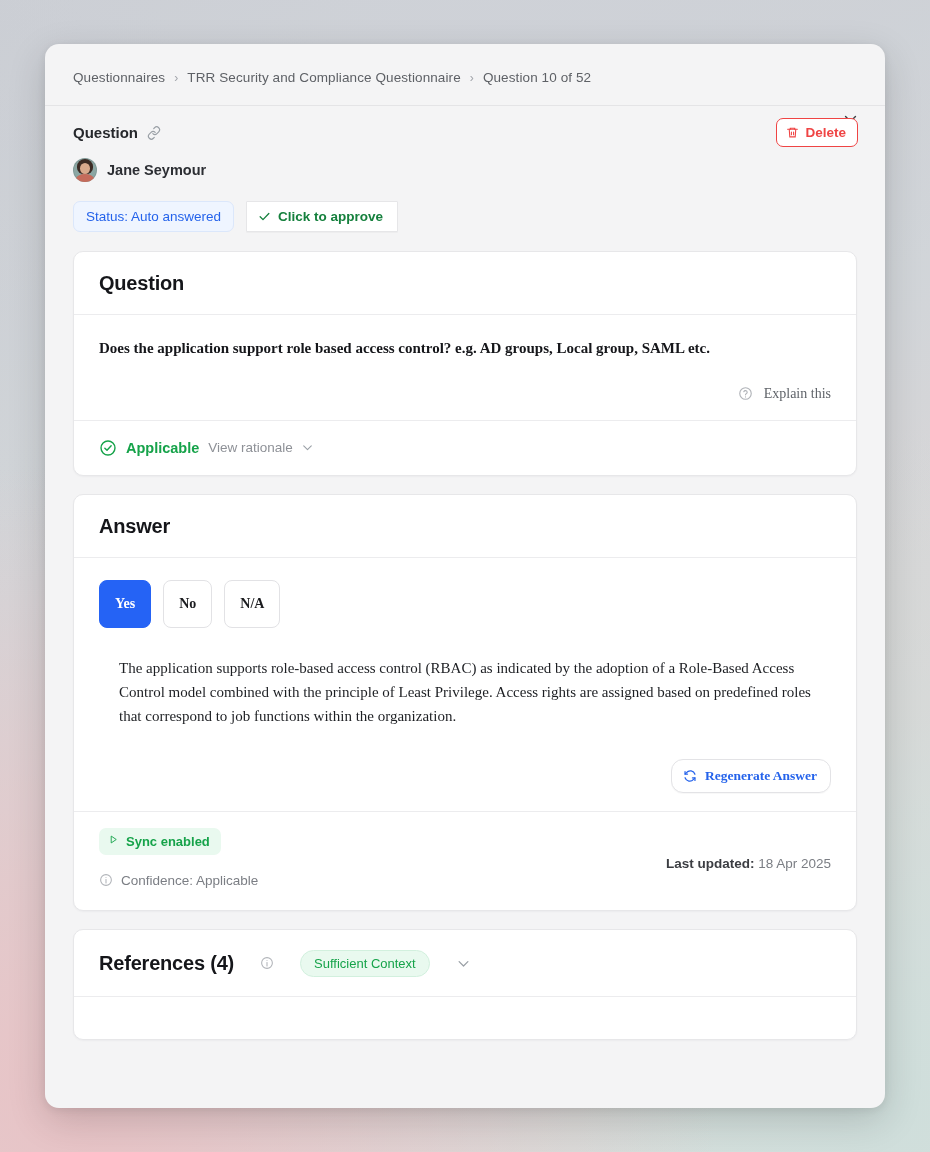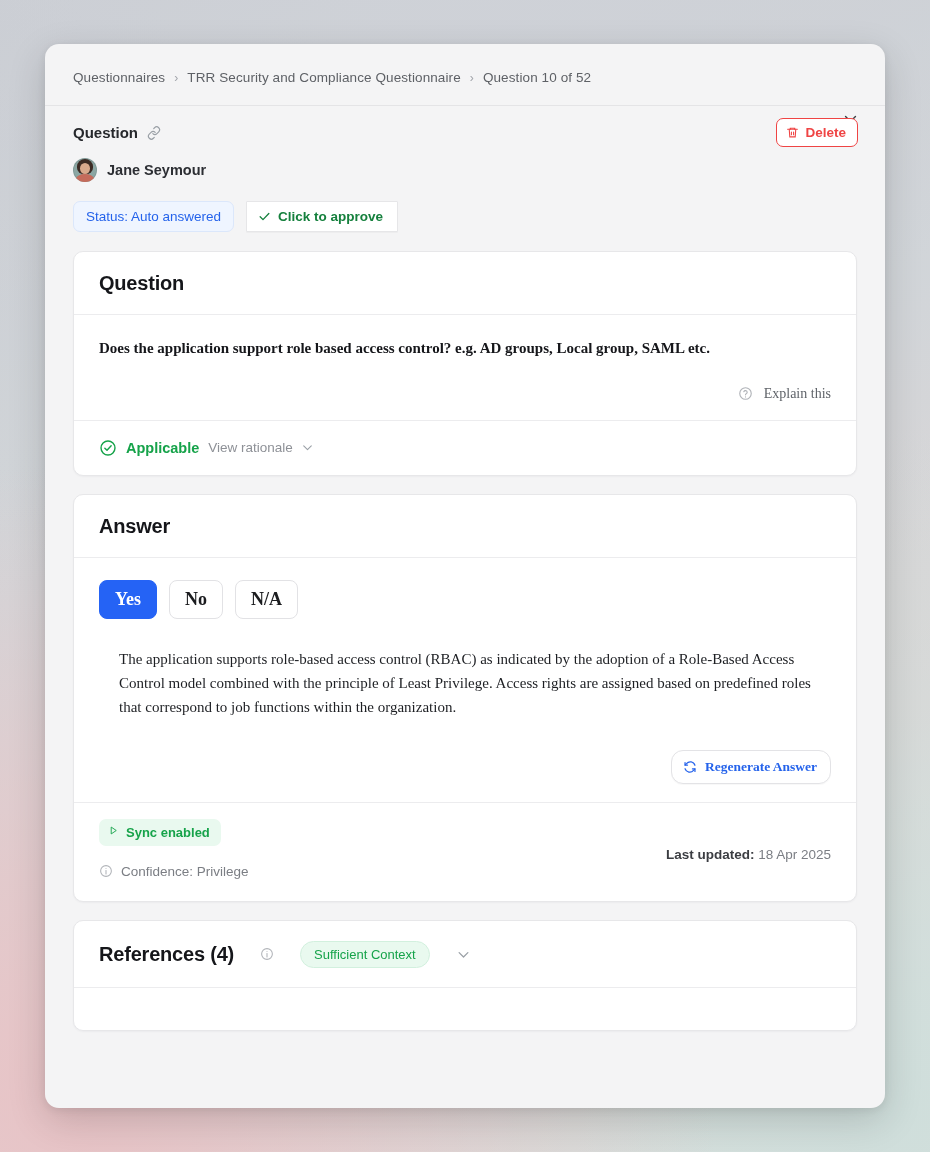--- a/index.html
+++ b/index.html
@@ -131,25 +131,25 @@
   .applicable { display: flex; align-items: center; gap: 9px; }
   .applicable-label { color: #16a34a; font-size: 14.5px; font-weight: 700; }
   .view-rationale {
     display: flex; align-items: center; gap: 8px; margin-left: 7px;
     font-size: 13.5px; color: #8e9197; cursor: pointer;
   }
 
   
   .choices { display: flex; gap: 12px; }
   .choice {
-    min-width: 46px; height: 39px; padding: 0 15px;
+    min-width: 46px; height: 48px; padding: 0 15px;
     display: flex; align-items: center; justify-content: center;
     border-radius: 8px; border: 1px solid #e2e2e5;
     background: #fff; color: #1b1c1f;
-    font-size: 18px; font-weight: 700; cursor: pointer;
+    font-size: 14px; font-weight: 700; cursor: pointer;
   }
   .choice.active { background: #2563f5; border-color: #2563f5; color: #fff; }
 
   .answer-text {
     margin-top: 28px; font-size: 15px; color: #1d1f23; line-height: 1.62; margin-left: 20px;
   }
   .regen-row { display: flex; justify-content: flex-end; margin-top: 30px; }
   .regen-btn {
     display: inline-flex; align-items: center; gap: 8px;
     border: 1px solid #e3e3e6; background: #fff; color: #2563eb;
@@ -323,21 +323,21 @@
         <span>Sync enabled</span>
       </div>
       <div class="confidence">
         <span class="info-icon">
           <svg width="14" height="14" viewBox="0 0 24 24" fill="none" stroke="currentColor" stroke-width="1.8">
             <circle cx="12" cy="12" r="9.2"></circle>
               <path d="M12 11v6" stroke-linecap="round"></path>
             <circle cx="12" cy="7.6" r=".9" fill="currentColor" stroke="none"></circle>
           </svg>
         </span>
-        <span>Confidence: Privilege</span>
+        <span>Confidence: Applicable</span>
       </div>
       <div class="last-updated">
         <b>Last updated:</b>
         <span>18 Apr 2025</span>
       </div>
     </div>
   </div>
 
   <div class="card">
     <div class="card-head">

